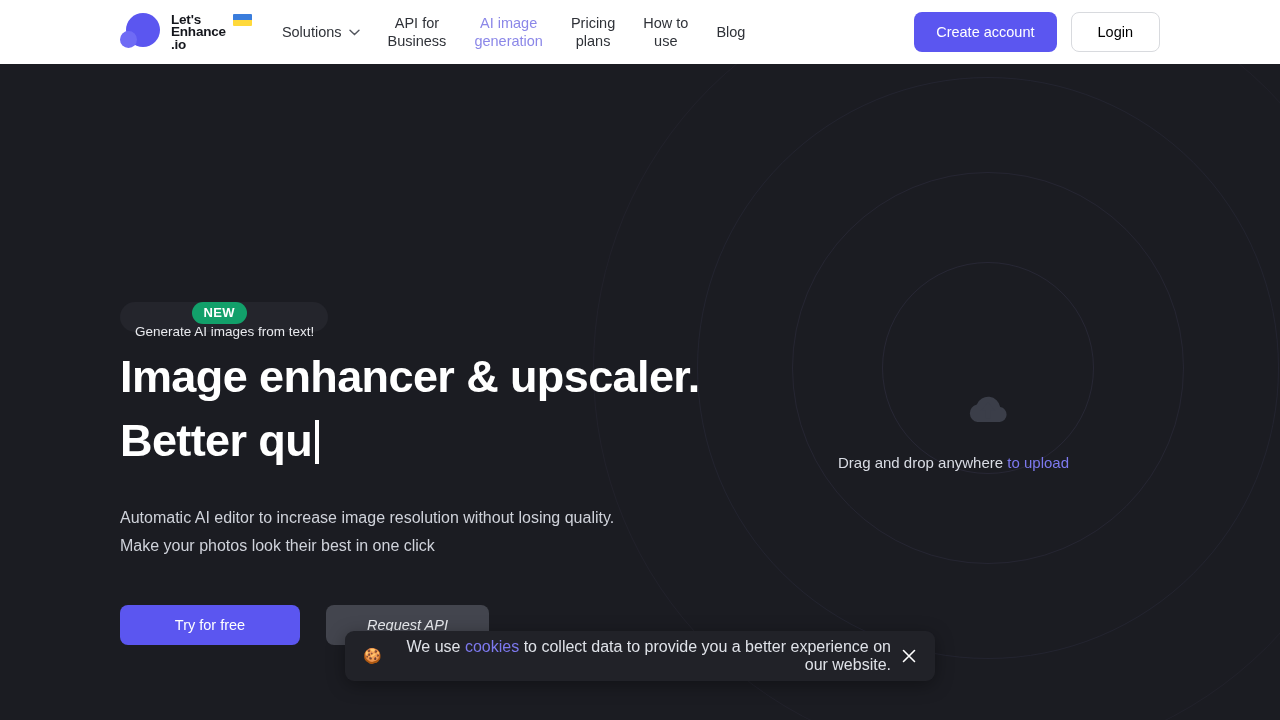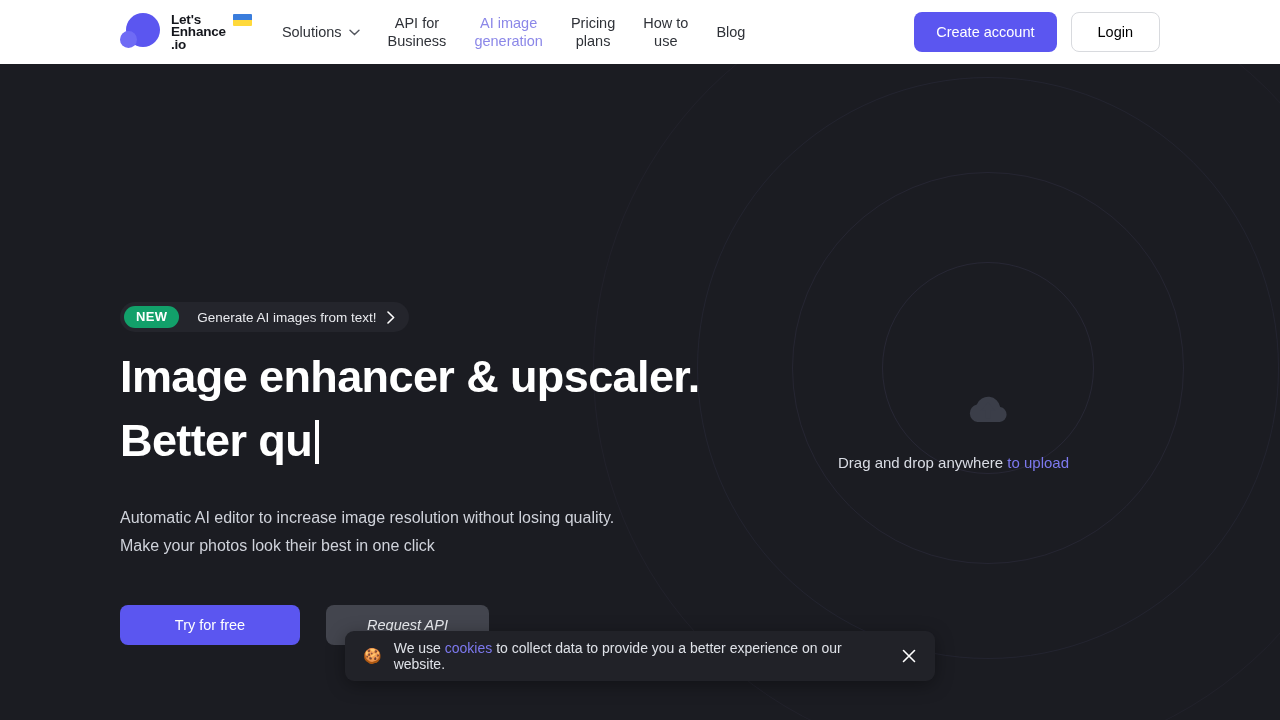--- a/index.html
+++ b/index.html
@@ -113,32 +113,33 @@
   .ring.r3 { width: 582px; height: 582px; border-color: rgba(148,140,220,0.07); }
   .ring.r4 { width: 790px; height: 790px; border-color: rgba(148,140,220,0.05); }
 
   .announce {
     position: absolute; left: 120px; top: 238px;
     display: inline-flex; align-items: center;
     height: 30px;
     background: #24252c; border-radius: 15px;
     padding: 0 14px 0 4px;
     cursor: pointer;
+    flex-direction: column;
   }
   .badge-new {
     background: #12a06a; color: #ffffff;
     font-size: 13px; font-weight: bold;
     border-radius: 12px;
     padding: 4px 12px 5px;
     letter-spacing: 0.3px;
     line-height: 13px;
   }
   .announce-text {
     color: #e9eaee; font-size: 13.5px;
-    margin-left: 18px;
+    margin-left: 11px;
   }
   .chev-right { width: 8px; height: 13px; margin-left: 10px; display: block; }
 
   .headline {
     position: absolute; left: 120px; top: 281px;
     width: 780px;
     color: #ffffff;
     font-size: 45px; font-weight: bold;
     line-height: 64px;
     letter-spacing: -0.6px;
@@ -192,21 +193,21 @@
     position: absolute; left: 345px; top: 631px;
     width: 590px; height: 50px;
     background: #212228;
     border-radius: 9px;
     display: flex; align-items: center;
     padding: 0 18px;
     z-index: 30;
     box-shadow: 0 4px 18px rgba(0,0,0,0.35);
   }
   .cookie-emoji { font-size: 15px; margin-right: 12px; }
-  .cookie-text { color: #dfe2e8; font-size: 14px; flex: 1; }
+  .cookie-text { color: #dfe2e8; font-size: 16px; flex: 1; text-align: right; }
   .cookie-link { color: #7d79ef; cursor: pointer; }
   .cookie-close { width: 16px; height: 16px; cursor: pointer; margin-left: 10px; }
 </style>
 </head>
 <body>
 
 <div class="page">
 
   <div class="header">
 

